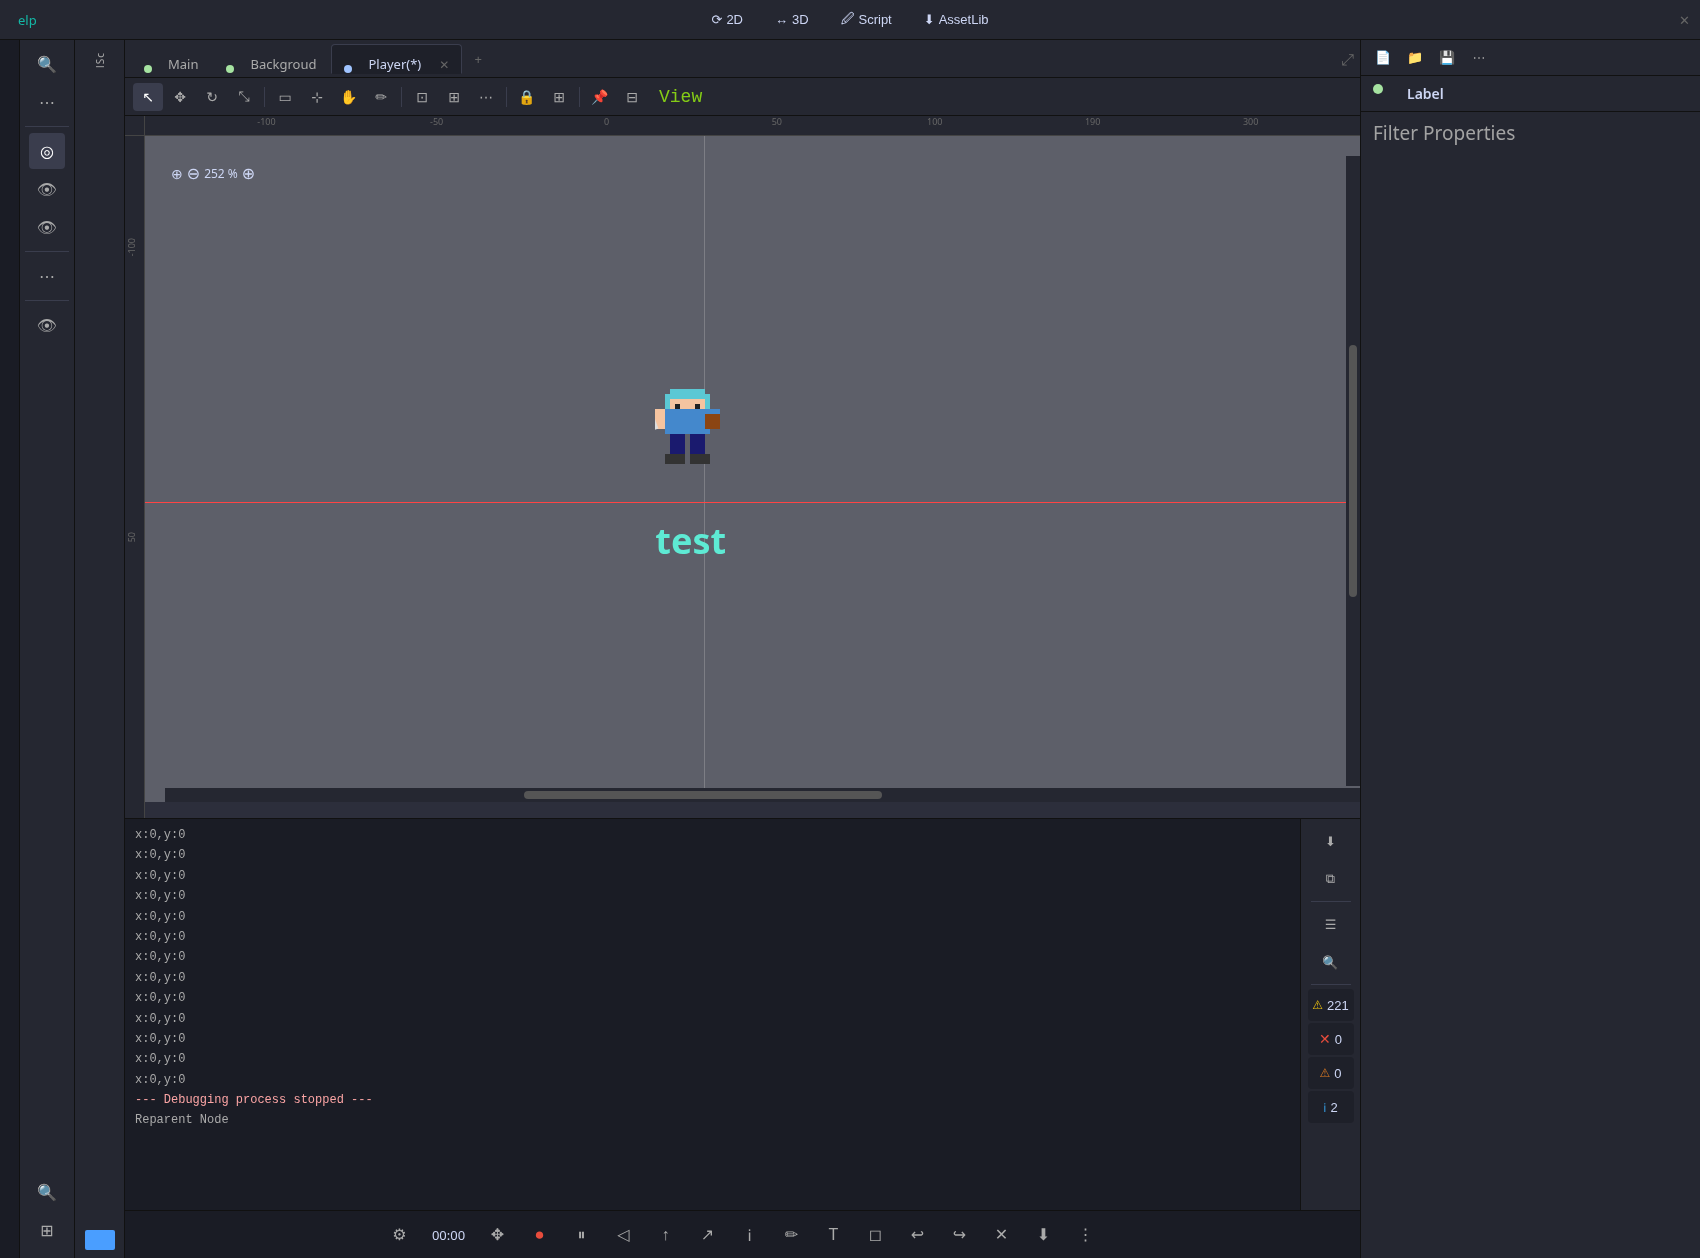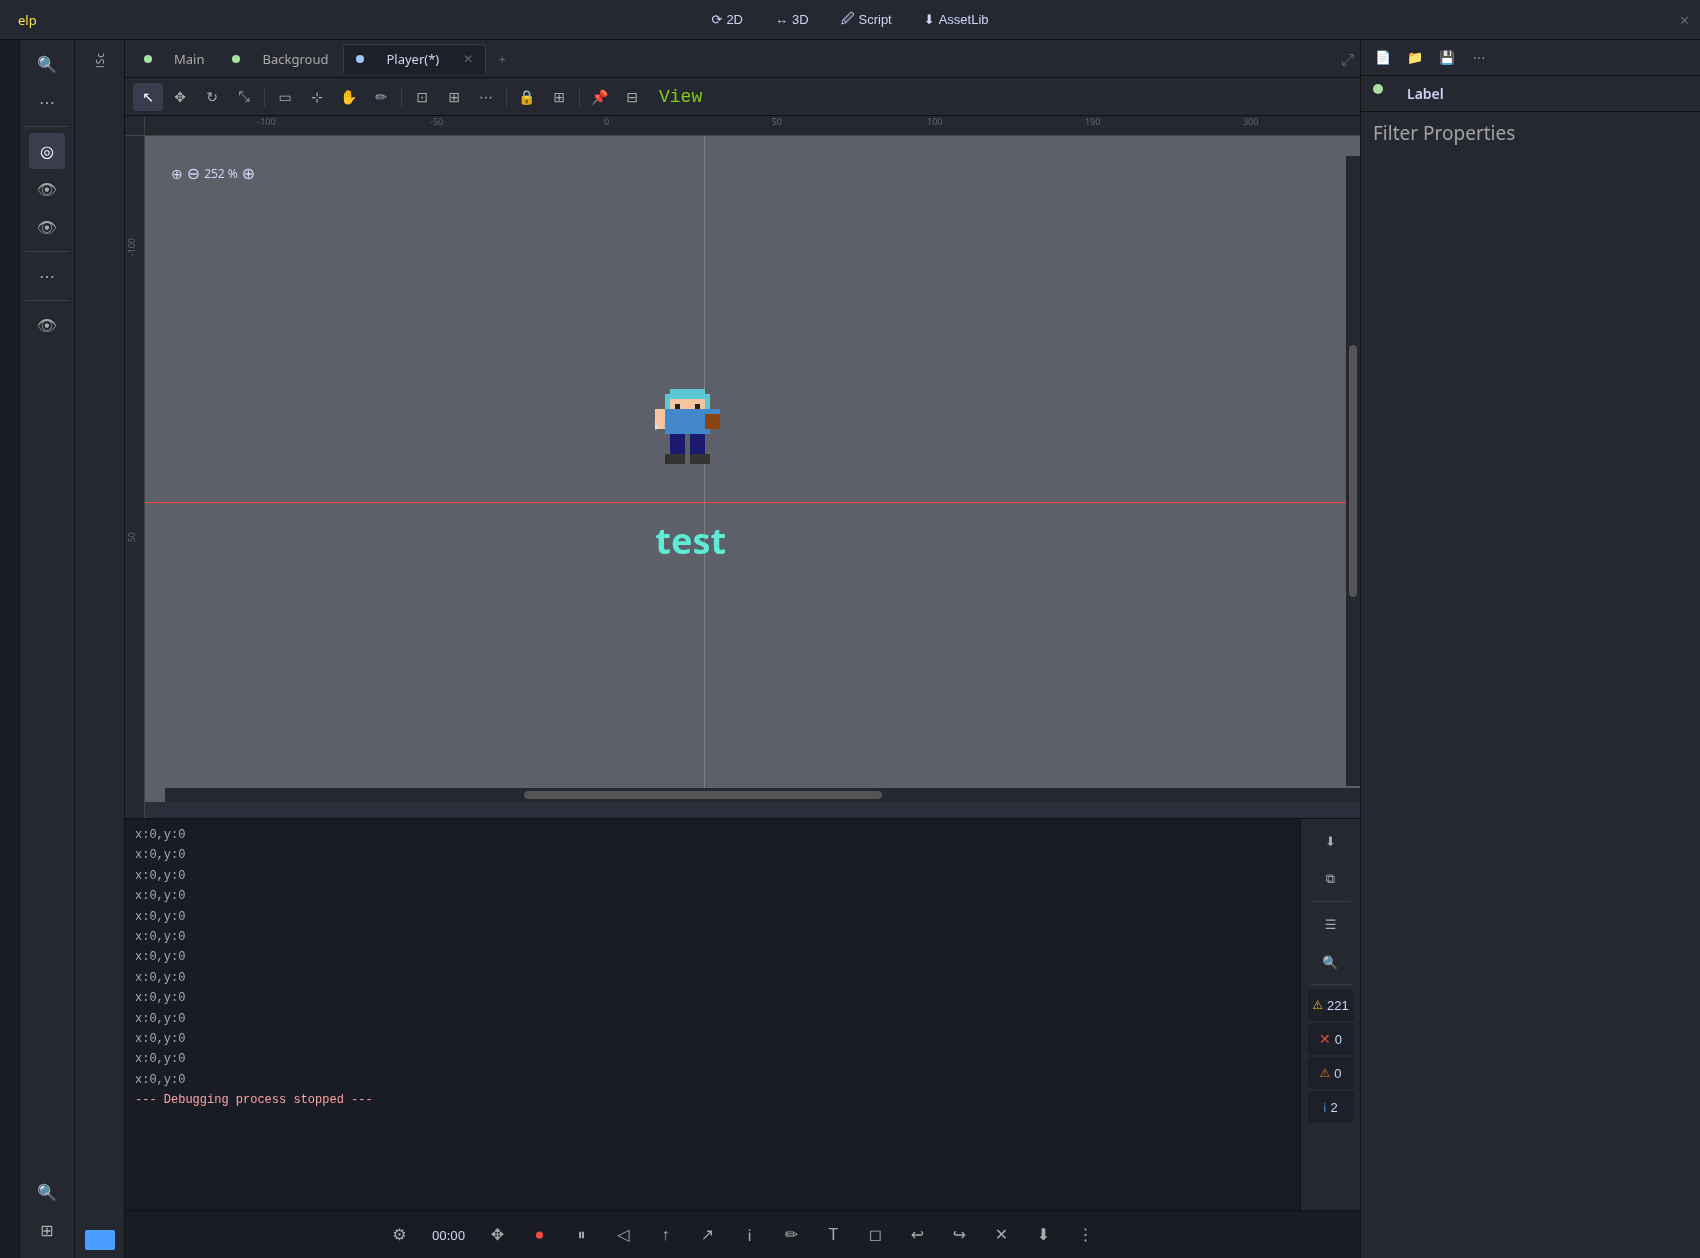--- a/index.html
+++ b/index.html
@@ -20,21 +20,21 @@
       height: 40px;
       background: #252731;
       display: flex;
       align-items: center;
       border-bottom: 1px solid #111;
       padding: 0 10px;
       gap: 4px;
       position: relative;
     }
     .menu-label {
-      color: #fde047;
+      color: #14b8a6;
       padding: 4px 8px;
       cursor: pointer;
       border-radius: 4px;
     }
 
     .top-center-tabs {
       position: absolute;
       left: 50%;
       transform: translateX(-50%);
       display: flex;
@@ -115,22 +115,22 @@
       border-bottom: 1px solid #111;
       display: flex;
       align-items: center;
       padding: 0 6px;
       gap: 2px;
     }
     .tab-item {
       height: 30px;
       padding: 0 12px;
       display: flex;
-      align-items: center;
-      gap: 22px;
+      align-items: flex-end;
+      gap: 16px;
       cursor: pointer;
       border-radius: 4px 4px 0 0;
       color: #aaa;
       font-size: 13px;
       border: 1px solid transparent;
     }
     .tab-item.active {
       background: #1e2029;
       color: #cdd6f4;
       border-color: #3a3d4d #3a3d4d transparent;
@@ -744,20 +744,21 @@
           <span class="log-line">x:0,y:0</span>
           <span class="log-line">x:0,y:0</span>
           <span class="log-line">x:0,y:0</span>
           <span class="log-line">x:0,y:0</span>
           <span class="log-line">x:0,y:0</span>
           <span class="log-line">x:0,y:0</span>
           <span class="log-line">x:0,y:0</span>
           <span class="log-line">x:0,y:0</span>
           <span class="log-line">x:0,y:0</span>
           <span class="log-line stopped">--- Debugging process stopped ---</span>
+          <span class="log-line">Reparent Node</span>
         </div>
 
         <div class="log-sidebar">
           <button class="log-side-btn" title="Scroll Down">⬇</button>
           <button class="log-side-btn" title="Copy">⧉</button>
           <div style="height:1px; width:40px; background:#3a3d4d; margin:2px 0;"></div>
           <button class="log-side-btn" title="Filter">☰</button>
           <button class="log-side-btn" title="Search">🔍</button>
           <div style="height:1px; width:40px; background:#3a3d4d; margin:2px 0;"></div>
 

